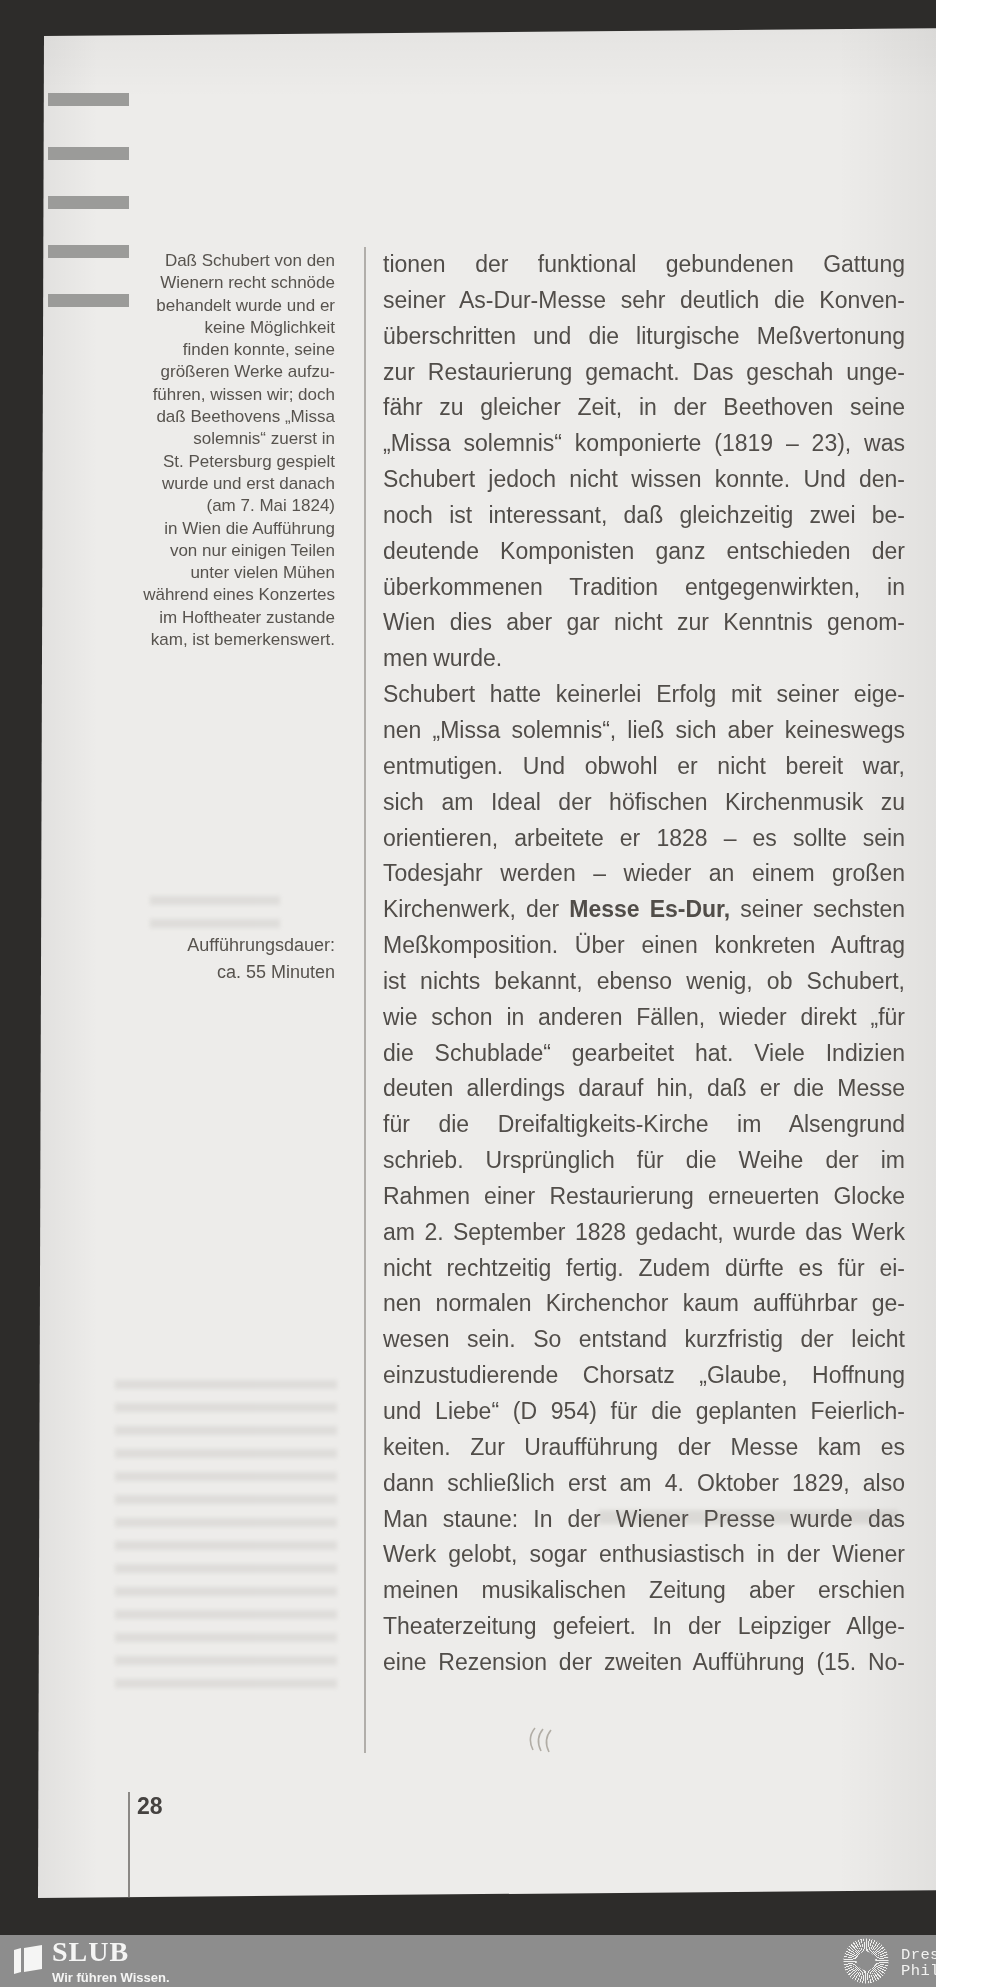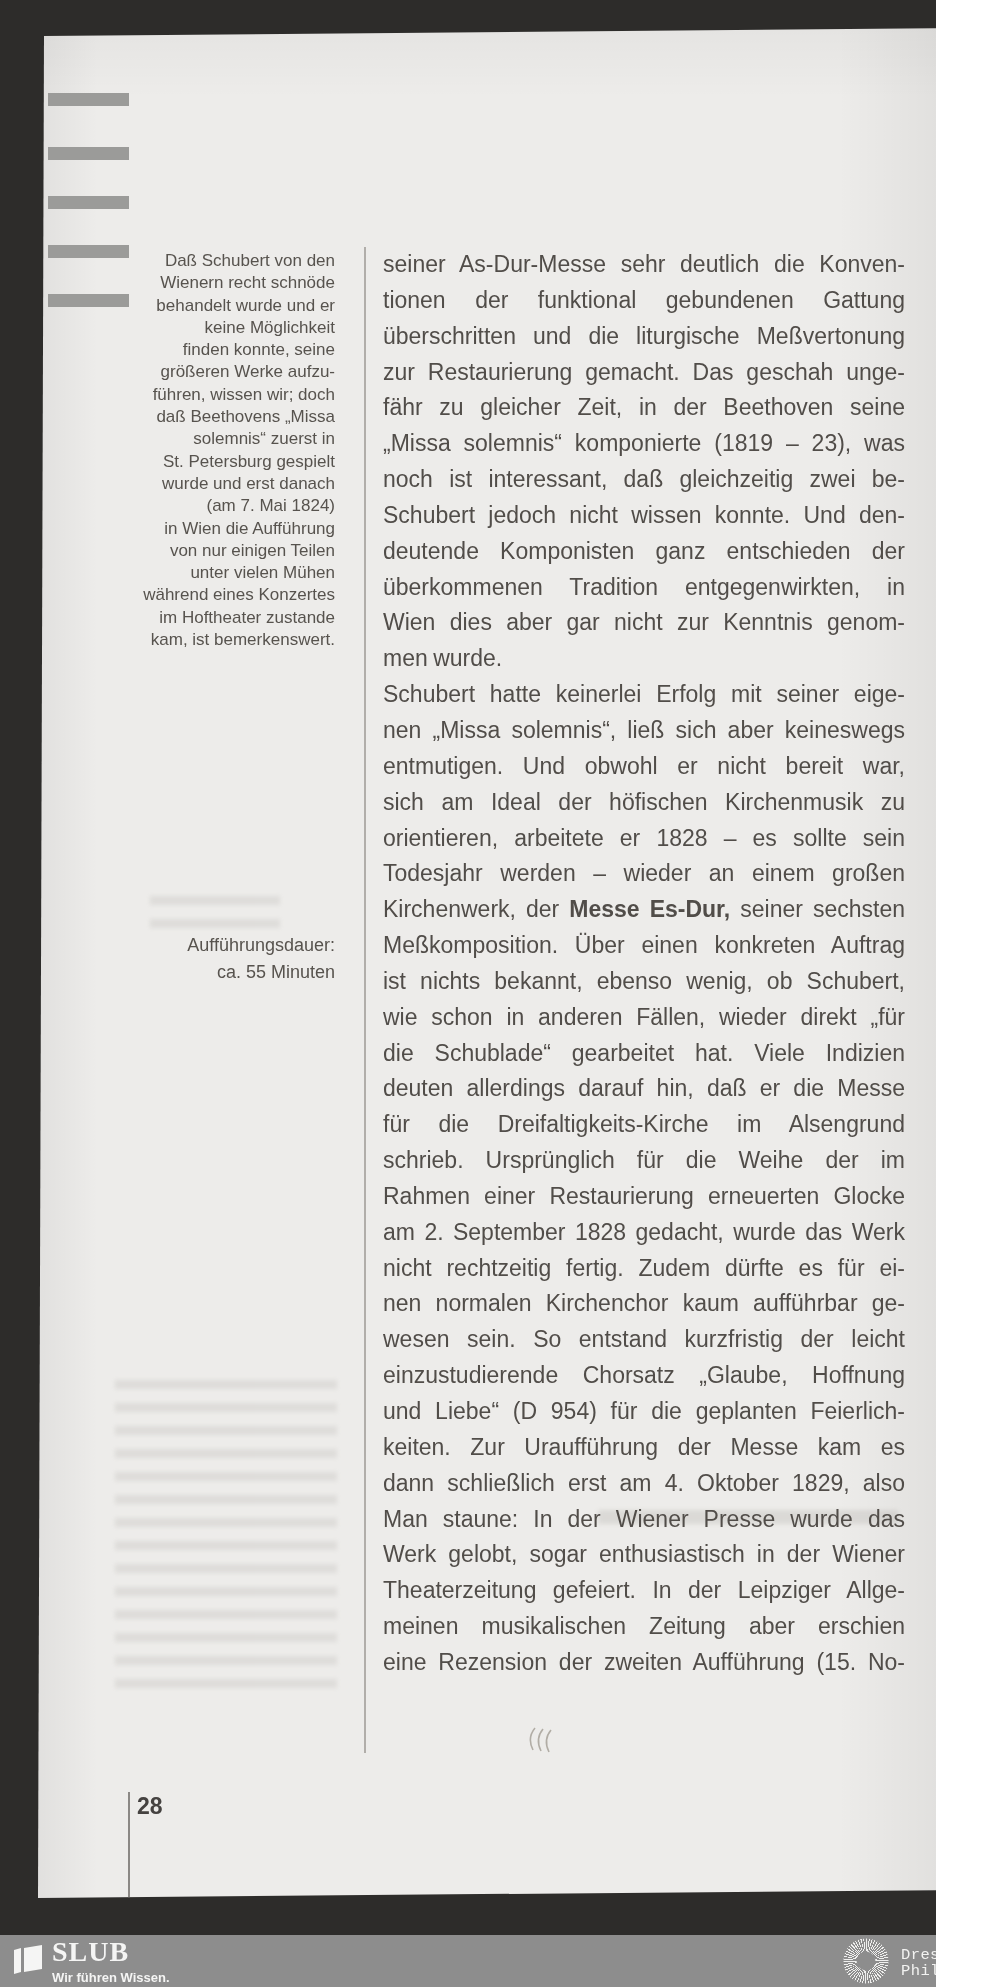--- a/index.html
+++ b/index.html
@@ -129,28 +129,28 @@
     <div class="duration">Aufführungsdauer:
 ca. 55 Minuten</div>
 
     <div class="bleed bleed-a"></div>
     <div class="bleed bleed-b"></div>
     <div class="bleed-c bleed"></div>
 
     <div class="colrule"></div>
 
     <div class="maincol">
+        <div class="tline">tionen der funktional gebundenen Gattung</div>
         <div class="tline">seiner As-Dur-Messe sehr deutlich die Konven-</div>
-        <div class="tline">tionen der funktional gebundenen Gattung</div>
         <div class="tline">überschritten und die liturgische Meßvertonung</div>
         <div class="tline">zur Restaurierung gemacht. Das geschah unge-</div>
         <div class="tline">fähr zu gleicher Zeit, in der Beethoven seine</div>
         <div class="tline">„Missa solemnis“ komponierte (1819 – 23), was</div>
+        <div class="tline">Schubert jedoch nicht wissen konnte. Und den-</div>
         <div class="tline">noch ist interessant, daß gleichzeitig zwei be-</div>
-        <div class="tline">Schubert jedoch nicht wissen konnte. Und den-</div>
         <div class="tline">deutende Komponisten ganz entschieden der</div>
         <div class="tline">überkommenen Tradition entgegenwirkten, in</div>
         <div class="tline">Wien dies aber gar nicht zur Kenntnis genom-</div>
         <div class="tline pend">men wurde.</div>
         <div class="tline">Schubert hatte keinerlei Erfolg mit seiner eige-</div>
         <div class="tline">nen „Missa solemnis“, ließ sich aber keineswegs</div>
         <div class="tline">entmutigen. Und obwohl er nicht bereit war,</div>
         <div class="tline">sich am Ideal der höfischen Kirchenmusik zu</div>
         <div class="tline">orientieren, arbeitete er 1828 – es sollte sein</div>
         <div class="tline">Todesjahr werden – wieder an einem großen</div>
@@ -166,22 +166,22 @@
         <div class="tline">am 2. September 1828 gedacht, wurde das Werk</div>
         <div class="tline">nicht rechtzeitig fertig. Zudem dürfte es für ei-</div>
         <div class="tline">nen normalen Kirchenchor kaum aufführbar ge-</div>
         <div class="tline">wesen sein. So entstand kurzfristig der leicht</div>
         <div class="tline">einzustudierende Chorsatz „Glaube, Hoffnung</div>
         <div class="tline">und Liebe“ (D 954) für die geplanten Feierlich-</div>
         <div class="tline">keiten. Zur Uraufführung der Messe kam es</div>
         <div class="tline">dann schließlich erst am 4. Oktober 1829, also</div>
         <div class="tline">Man staune: In der Wiener Presse wurde das</div>
         <div class="tline">Werk gelobt, sogar enthusiastisch in der Wiener</div>
+        <div class="tline">meinen musikalischen Zeitung aber erschien</div>
         <div class="tline">Theaterzeitung gefeiert. In der Leipziger Allge-</div>
-        <div class="tline">meinen musikalischen Zeitung aber erschien</div>
         <div class="tline">eine Rezension der zweiten Aufführung (15. No-</div>
       </div>
 
     <svg class="handmark" width="34" height="32" viewBox="0 0 34 32">
       <path d="M10,2 C5,8 4,16 8,24" stroke="#9e988f" stroke-width="1.6" fill="none"></path>
       <path d="M18,3 C13,9 12,17 16,25" stroke="#9e988f" stroke-width="1.6" fill="none"></path>
       <path d="M26,4 C21,10 20,18 24,26" stroke="#9e988f" stroke-width="1.6" fill="none"></path>
     </svg>
 
     <div class="pn-rule"></div>

